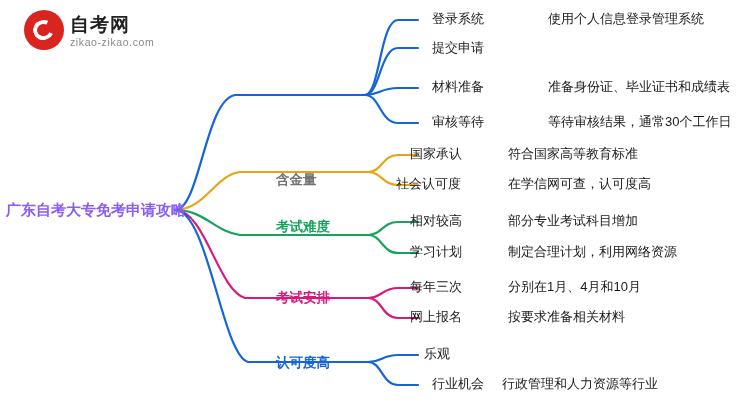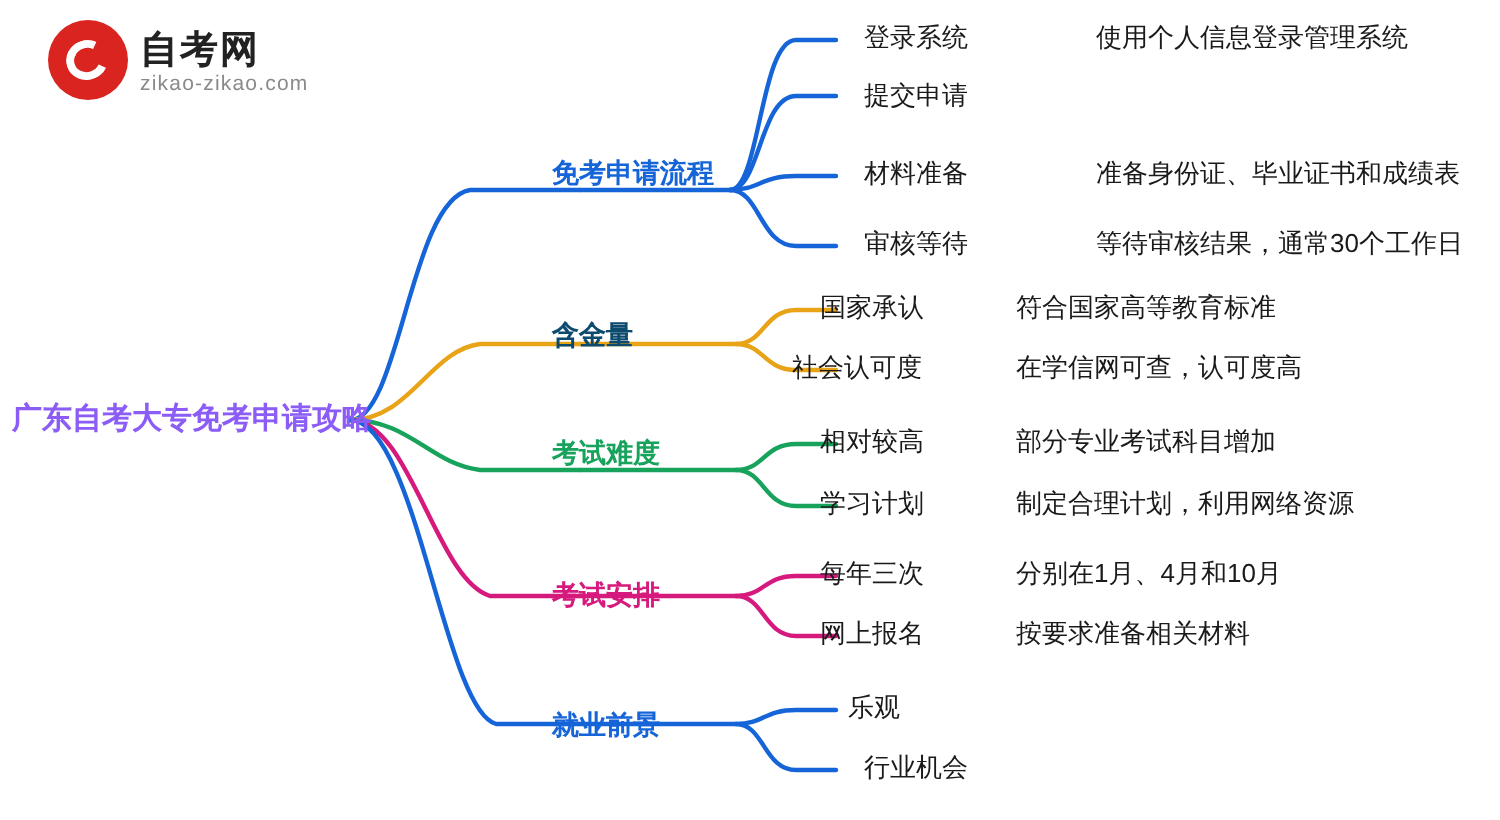--- a/index.html
+++ b/index.html
@@ -138,44 +138,44 @@
 
       <path d="M175,210 C208,210 222,355 248,362 L290,362" stroke="#1565d8"></path>
       <path d="M290,362 L368,362" stroke="#1565d8"></path>
       <path d="M368,362 C382,362 382,355 398,355 L418,355" stroke="#1565d8"></path>
       <path d="M368,362 C382,362 382,385 398,385 L418,385" stroke="#1565d8"></path>
     </g>
   </svg>
 
   <div class="node root-label" style="left:6px; top:202px;">广东自考大专免考申请攻略</div>
 
-  <div class="node branch-label" style="left:276px; top:79px; color:#1565d8;">免考申请流程</div>
   <div class="node sub-label" style="left:432px; top:11px;">登录系统</div>
   <div class="node leaf-label" style="left:548px; top:11px;">使用个人信息登录管理系统</div>
   <div class="node sub-label" style="left:432px; top:40px;">提交申请</div>
   <div class="node sub-label" style="left:432px; top:79px;">材料准备</div>
   <div class="node leaf-label" style="left:548px; top:79px;">准备身份证、毕业证书和成绩表</div>
   <div class="node sub-label" style="left:432px; top:114px;text-align:right;">审核等待</div>
   <div class="node leaf-label" style="left:548px; top:114px;">等待审核结果，通常30个工作日</div>
 
-  <div class="node branch-label" style="left:276px; top:160px; color:#0c4a6e;">含金量</div>
+  <div class="node branch-label" style="left:276px; top:172px; color:#737373;">含金量</div>
   <div class="node sub-label" style="left:410px; top:146px;">国家承认</div>
   <div class="node leaf-label" style="left:508px; top:146px;">符合国家高等教育标准</div>
   <div class="node sub-label" style="left:396px; top:176px;">社会认可度</div>
   <div class="node leaf-label" style="left:508px; top:176px;">在学信网可查，认可度高</div>
 
   <div class="node branch-label" style="left:276px; top:219px; color:#17a35c;">考试难度</div>
   <div class="node sub-label" style="left:410px; top:213px;">相对较高</div>
   <div class="node leaf-label" style="left:508px; top:213px;">部分专业考试科目增加</div>
   <div class="node sub-label" style="left:410px; top:244px;">学习计划</div>
   <div class="node leaf-label" style="left:508px; top:244px;">制定合理计划，利用网络资源</div>
 
   <div class="node branch-label" style="left:276px; top:290px; color:#d6197d;">考试安排</div>
   <div class="node sub-label" style="left:410px; top:279px;">每年三次</div>
   <div class="node leaf-label" style="left:508px; top:279px;">分别在1月、4月和10月</div>
   <div class="node sub-label" style="left:410px; top:309px;">网上报名</div>
   <div class="node leaf-label" style="left:508px; top:309px;">按要求准备相关材料</div>
 
-  <div class="node branch-label" style="left:276px; top:355px; color:#1565d8;">就业前景</div>
+  <div class="node branch-label" style="left:276px; top:355px; color:#1565d8;">认可度高</div>
   <div class="node sub-label" style="left:424px; top:346px;">乐观</div>
   <div class="node sub-label" style="left:432px; top:376px;">行业机会</div>
+  <div class="node leaf-label" style="left:502px; top:376px;">行政管理和人力资源等行业</div>
 
 </div>
 
 </body></html>

